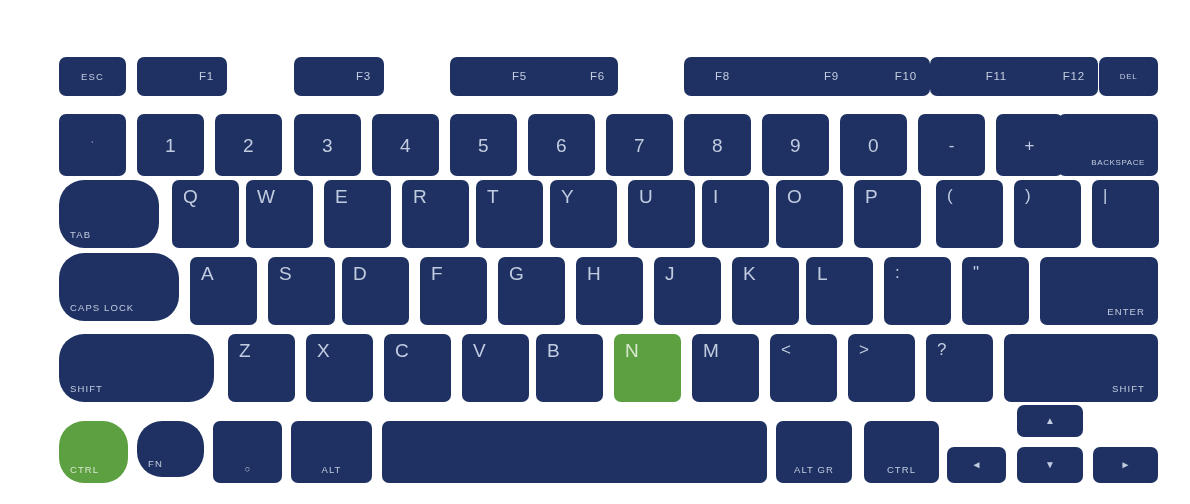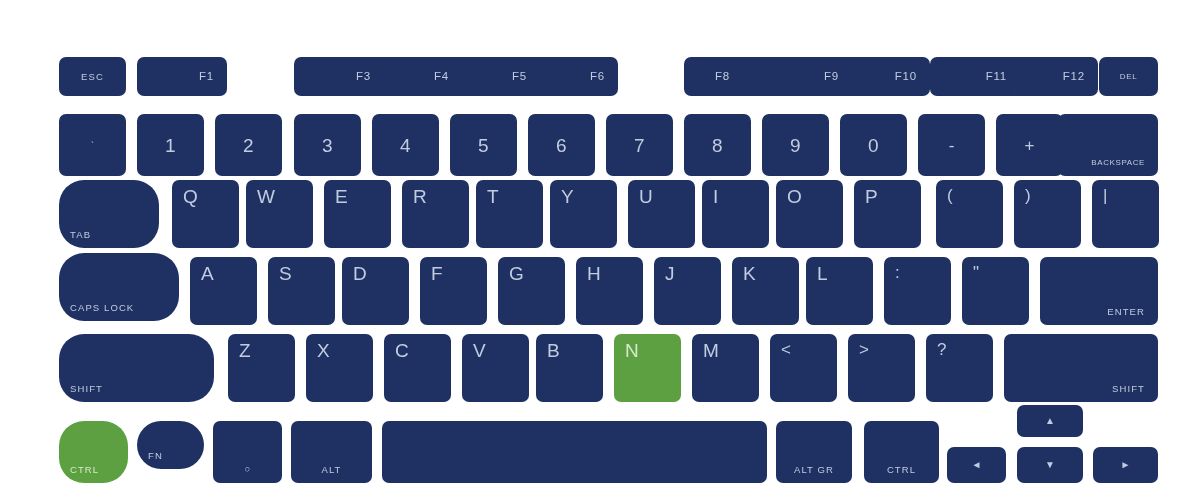--- a/index.html
+++ b/index.html
@@ -61,23 +61,20 @@
 <div id="keyboard">
     <div class="key lbl-mod al-c" style="left: 59px; top: 57px; width: 67px; height: 39px;">
       <span class="cap">ESC</span>
     </div>
     <div class="key lbl-fn al-cr" style="left: 137px; top: 57px; width: 90px; height: 39px;">
       <span class="cap">F1</span>
     </div>
     <div class="key lbl-fn al-cr" style="left: 294px; top: 57px; width: 90px; height: 39px;">
       <span class="cap">F3</span>
     </div>
-    <div class="key lbl-fn al-cr" style="left: 372px; top: 57px; width: 90px; height: 39px;">
-      <span class="cap">F4</span>
-    </div>
     <div class="key lbl-fn al-cr" style="left: 450px; top: 57px; width: 90px; height: 39px;">
       <span class="cap">F5</span>
     </div>
     <div class="key lbl-fn al-cr" style="left: 528px; top: 57px; width: 90px; height: 39px;">
       <span class="cap">F6</span>
     </div>
     <div class="key lbl-fn al-cr" style="left: 684px; top: 57px; width: 90px; height: 39px; justify-content: center;">
       <span class="cap">F8</span>
     </div>
     <div class="key lbl-fn al-cr" style="left: 762px; top: 57px; width: 90px; height: 39px;">
@@ -250,21 +247,21 @@
     </div>
     <div class="key lbl-sym al-tl" style="left: 926px; top: 334px; width: 67px; height: 68px;">
       <span class="cap">?</span>
     </div>
     <div class="key lbl-mod al-br" style="left: 1004px; top: 334px; width: 154px; height: 68px;">
       <span class="cap">SHIFT</span>
     </div>
     <div class="key lbl-mod al-bl green" style="left: 59px; top: 421px; width: 69px; height: 62px;">
       <span class="cap">CTRL</span>
     </div>
-    <div class="key lbl-mod al-bl" style="left: 137px; top: 421px; width: 67px; height: 48px;">
+    <div class="key lbl-mod al-bl" style="left: 137px; top: 421px; width: 67px; height: 56px;">
       <span class="cap">FN</span>
     </div>
     <div class="key lbl-glyph al-bc" style="left: 213px; top: 421px; width: 69px; height: 62px;">
       <span class="cap">○</span>
     </div>
     <div class="key lbl-mod al-bc" style="left: 291px; top: 421px; width: 81px; height: 62px;">
       <span class="cap">ALT</span>
     </div>
     <div class="key lbl-mod al-c" style="left: 382px; top: 421px; width: 385px; height: 62px;">
       <span class="cap"></span>

